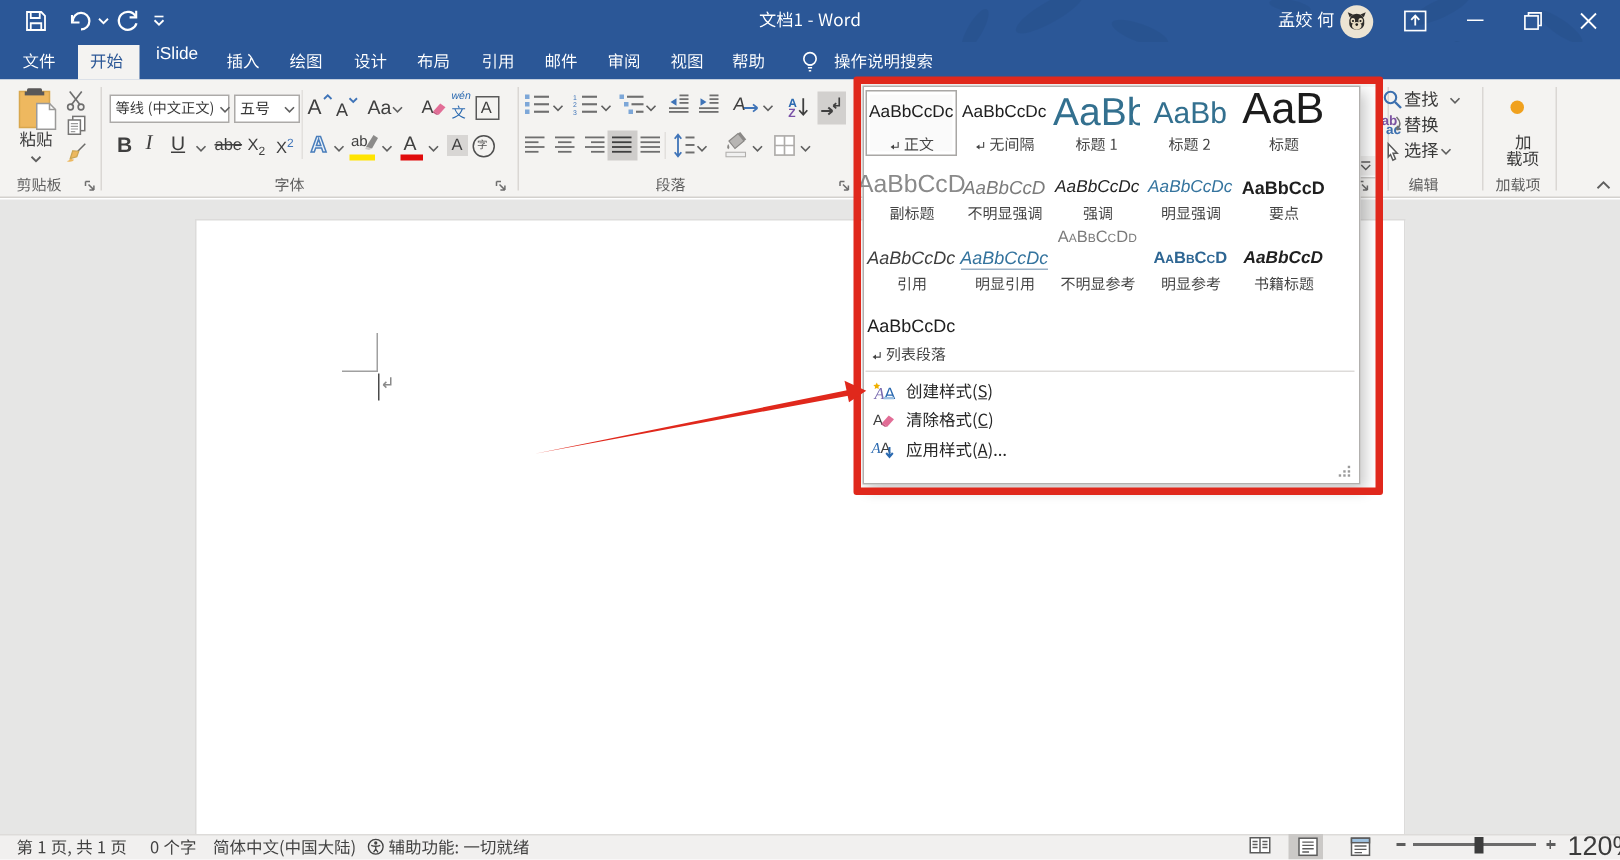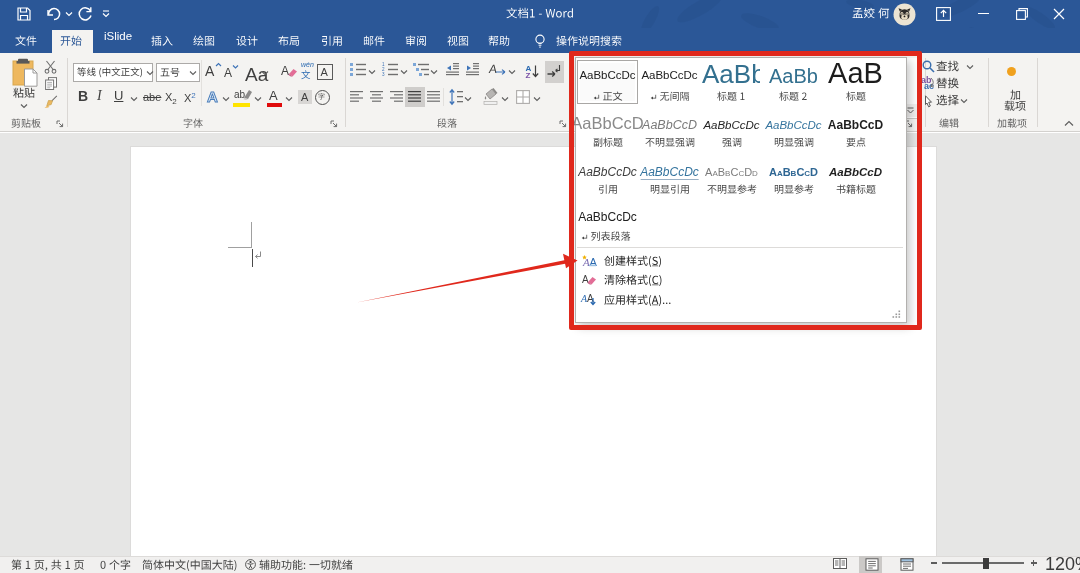--- a/index.html
+++ b/index.html
@@ -373,21 +373,21 @@
     <path d="M1 1.5 L4 4.5 L7 1.5" fill="none" stroke="#5f5f5f" stroke-width="1.1"></path>
   </svg>
 <div class="lat" style="left:205px;top:64px;font-size:14px;color:#3f3f3f">A</div>
 <svg class="ic" style="left:215px;top:62px" width="7" height="7" viewBox="0 0 7 7">
     <path d="M1 4 L3.5 1.5 L6 4" fill="none" stroke="#3f74b8" stroke-width="1.2"></path>
   </svg>
 <div class="lat" style="left:224px;top:67px;font-size:12px;color:#3f3f3f">A</div>
 <svg class="ic" style="left:232px;top:63px" width="7" height="7" viewBox="0 0 7 7">
     <path d="M1 2.5 L3.5 5 L6 2.5" fill="none" stroke="#3f74b8" stroke-width="1.2"></path>
   </svg>
-<div class="lat" style="left:245px;top:65px;font-size:19px;color:#3f3f3f">Aa</div>
+<div class="lat" style="left:245px;top:65px;font-size:13px;color:#3f3f3f">Aa</div>
 <svg class="ic" style="left:261px;top:70px" width="8" height="6" viewBox="0 0 8 6">
     <path d="M1 1.5 L4 4.5 L7 1.5" fill="none" stroke="#5f5f5f" stroke-width="1.1"></path>
   </svg>
 <div class="lat" style="left:281px;top:65px;font-size:12px;color:#3f3f3f">A</div>
 <svg class="ic" style="left:288px;top:68px" width="10" height="9" viewBox="0 0 10 9">
 <path d="M1 6 L5.5 1 L9 3.5 L4.5 8.5 Z" fill="#e26d96"></path>
     <path d="M1 6 L4.5 8.5 L2.8 8.5 L0.5 7 Z" fill="#c2577e"></path>
   </svg>
 <div class="lat" style="left:301px;top:61px;font-size:7px;color:#2a69b0;font-style:italic">wén</div>
 <svg class="cj " style="left:301.2px;top:68.6px;" width="11" height="13" viewBox="0 0 11 13" fill="#2a69b0">
@@ -737,21 +737,21 @@
     </g>
   </svg>
 <svg class="cj " style="left:845.5px;top:136.3px;" width="21" height="14" viewBox="0 0 21 14" fill="#444444">
     <g transform="translate(0,9.90) scale(0.010000)">
       <use href="#g4b" x="0"></use>
       <use href="#g4c" x="1000"></use>
     </g>
   </svg>
 <div class="lat" style="left:607.5px;top:166.1px;font-size:12px;color:#3f3f3f;transform:translateX(-50%);font-style:italic">AaBbCcDc</div>
 <div class="lat" style="left:669.5px;top:166.1px;font-size:12px;color:#35749e;transform:translateX(-50%);font-style:italic;border-bottom:1px solid #9ab0c4;padding-bottom:1px">AaBbCcDc</div>
-<div class="lat" style="left:731.5px;top:167.0px;font-size:11px;color:#7b7b7b;transform:translateX(-50%);font-variant:small-caps">AaBbCcDd</div>
+<div class="lat" style="left:731.5px;top:153px;font-size:11px;color:#7b7b7b;transform:translateX(-50%);font-variant:small-caps">AaBbCcDd</div>
 <div class="lat" style="left:793.5px;top:167.0px;font-size:11px;color:#2e6693;transform:translateX(-50%);font-variant:small-caps;font-weight:bold">AaBbCcD</div>
 <div class="lat" style="left:855.5px;top:166.6px;font-size:11.5px;color:#1f1f1f;transform:translateX(-50%);font-weight:bold;font-style:italic">AaBbCcD</div>
 <svg class="cj " style="left:597.5px;top:182.8px;" width="21" height="14" viewBox="0 0 21 14" fill="#444444">
     <g transform="translate(0,9.90) scale(0.010000)">
       <use href="#g16" x="0"></use>
       <use href="#g17" x="1000"></use>
     </g>
   </svg>
 <svg class="cj " style="left:649.5px;top:182.8px;" width="41" height="14" viewBox="0 0 41 14" fill="#444444">
     <g transform="translate(0,9.90) scale(0.010000)">

